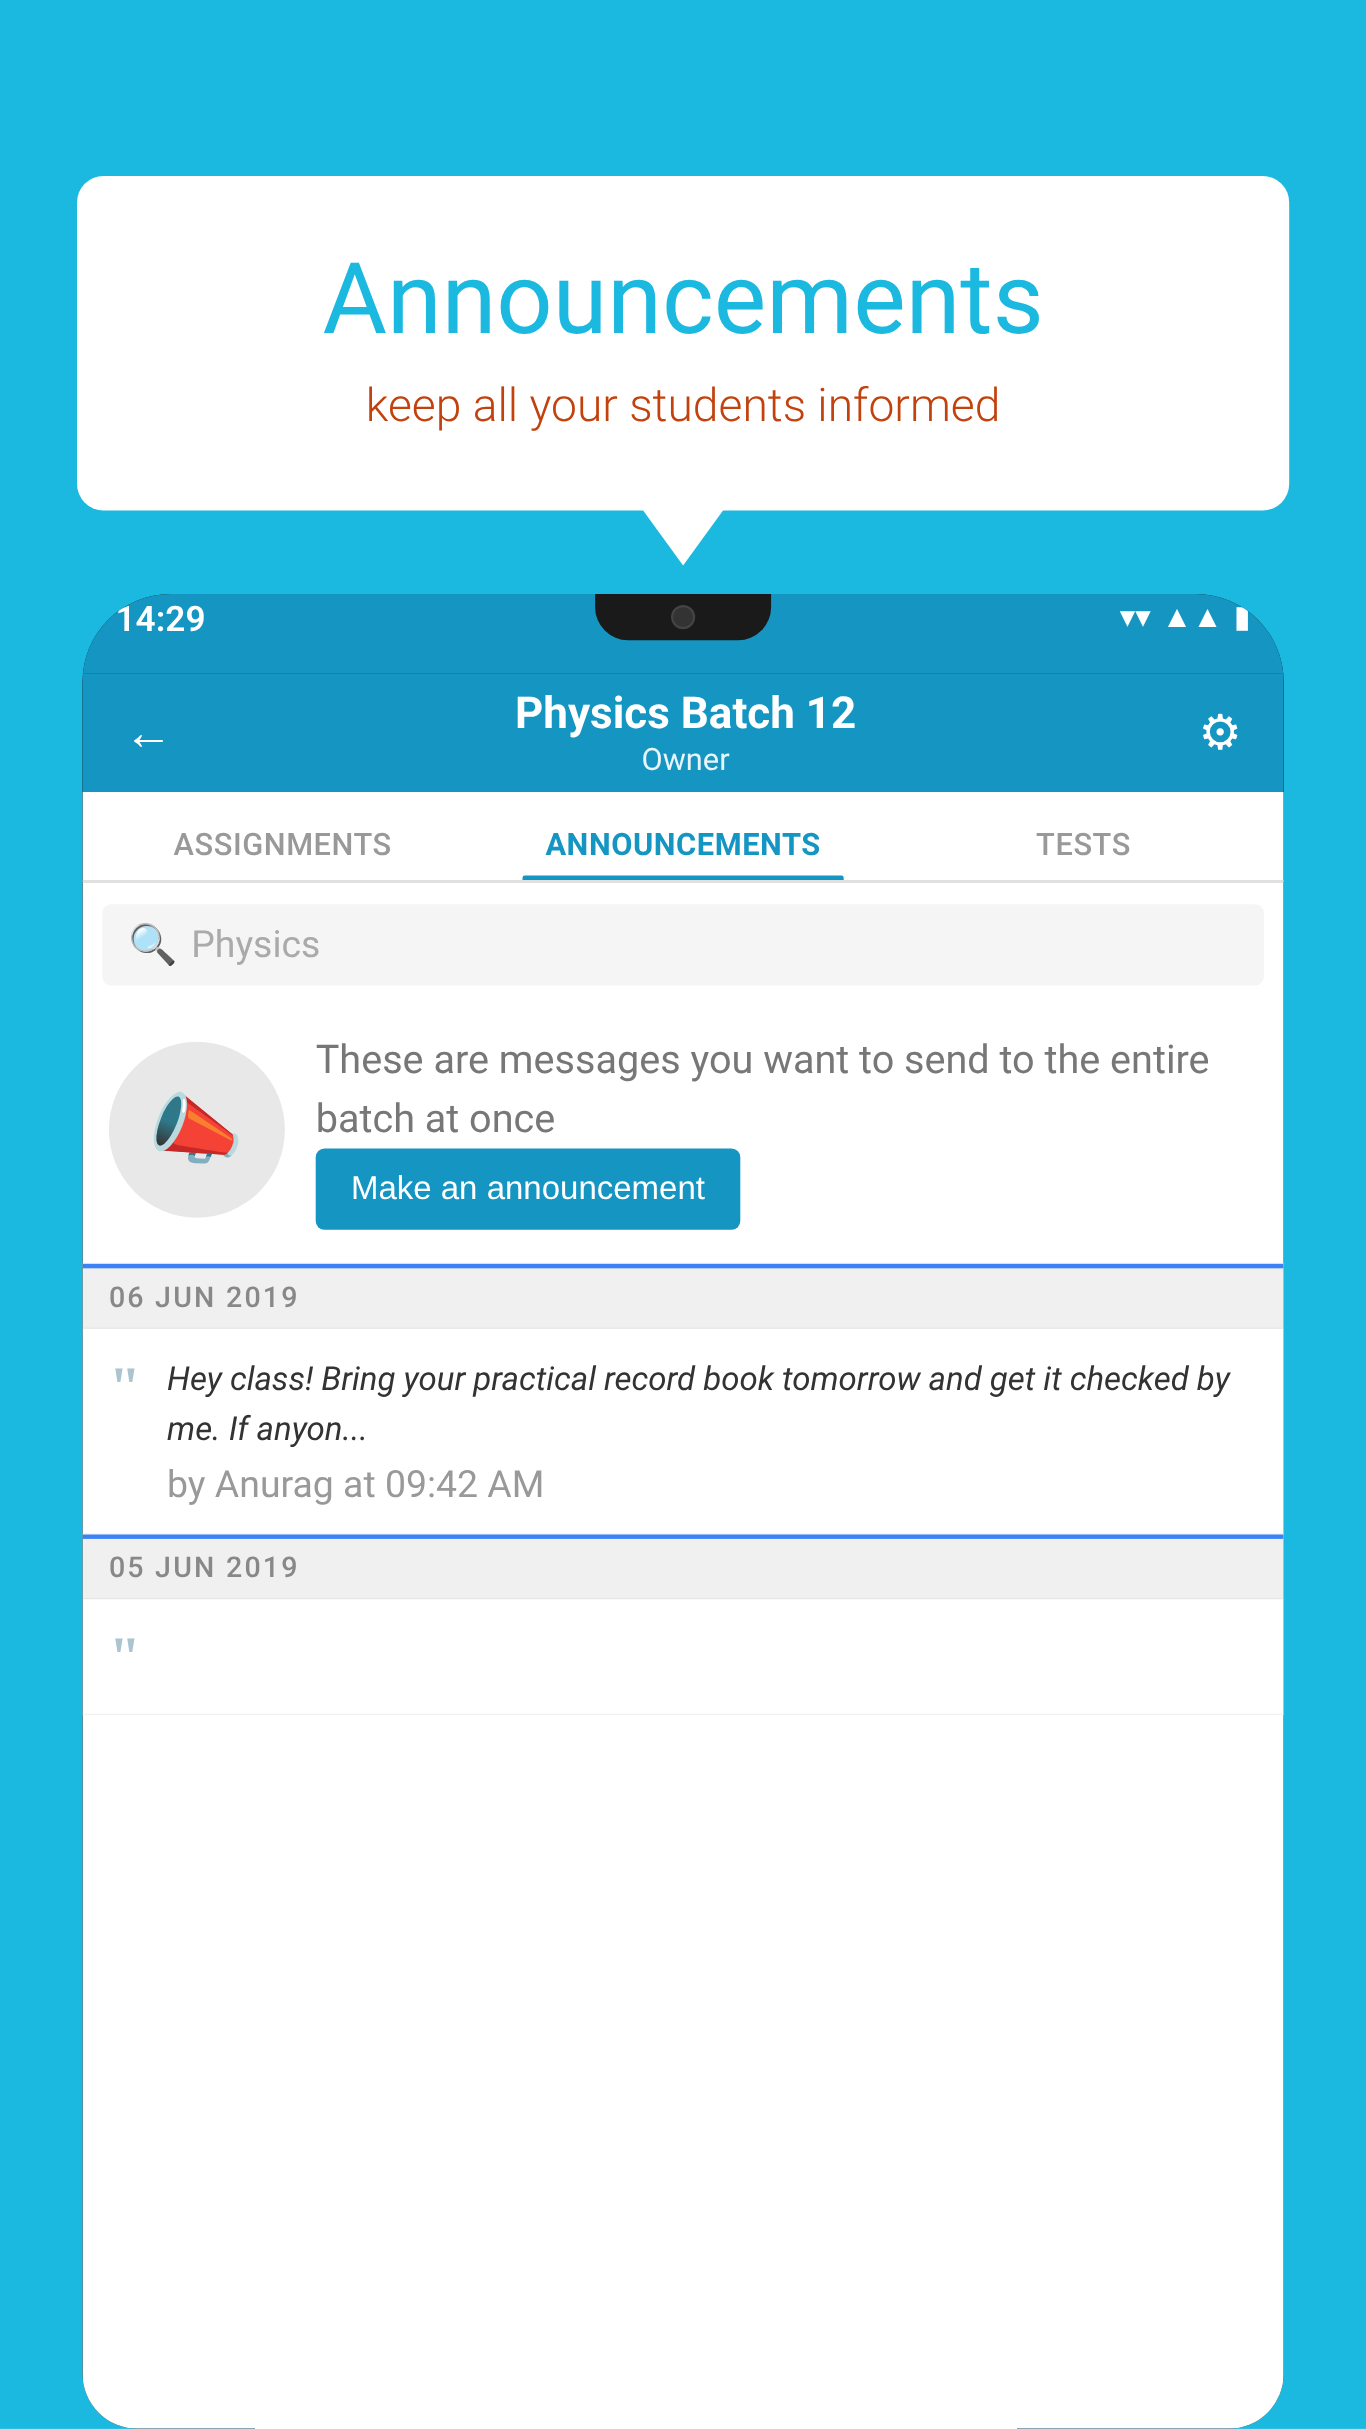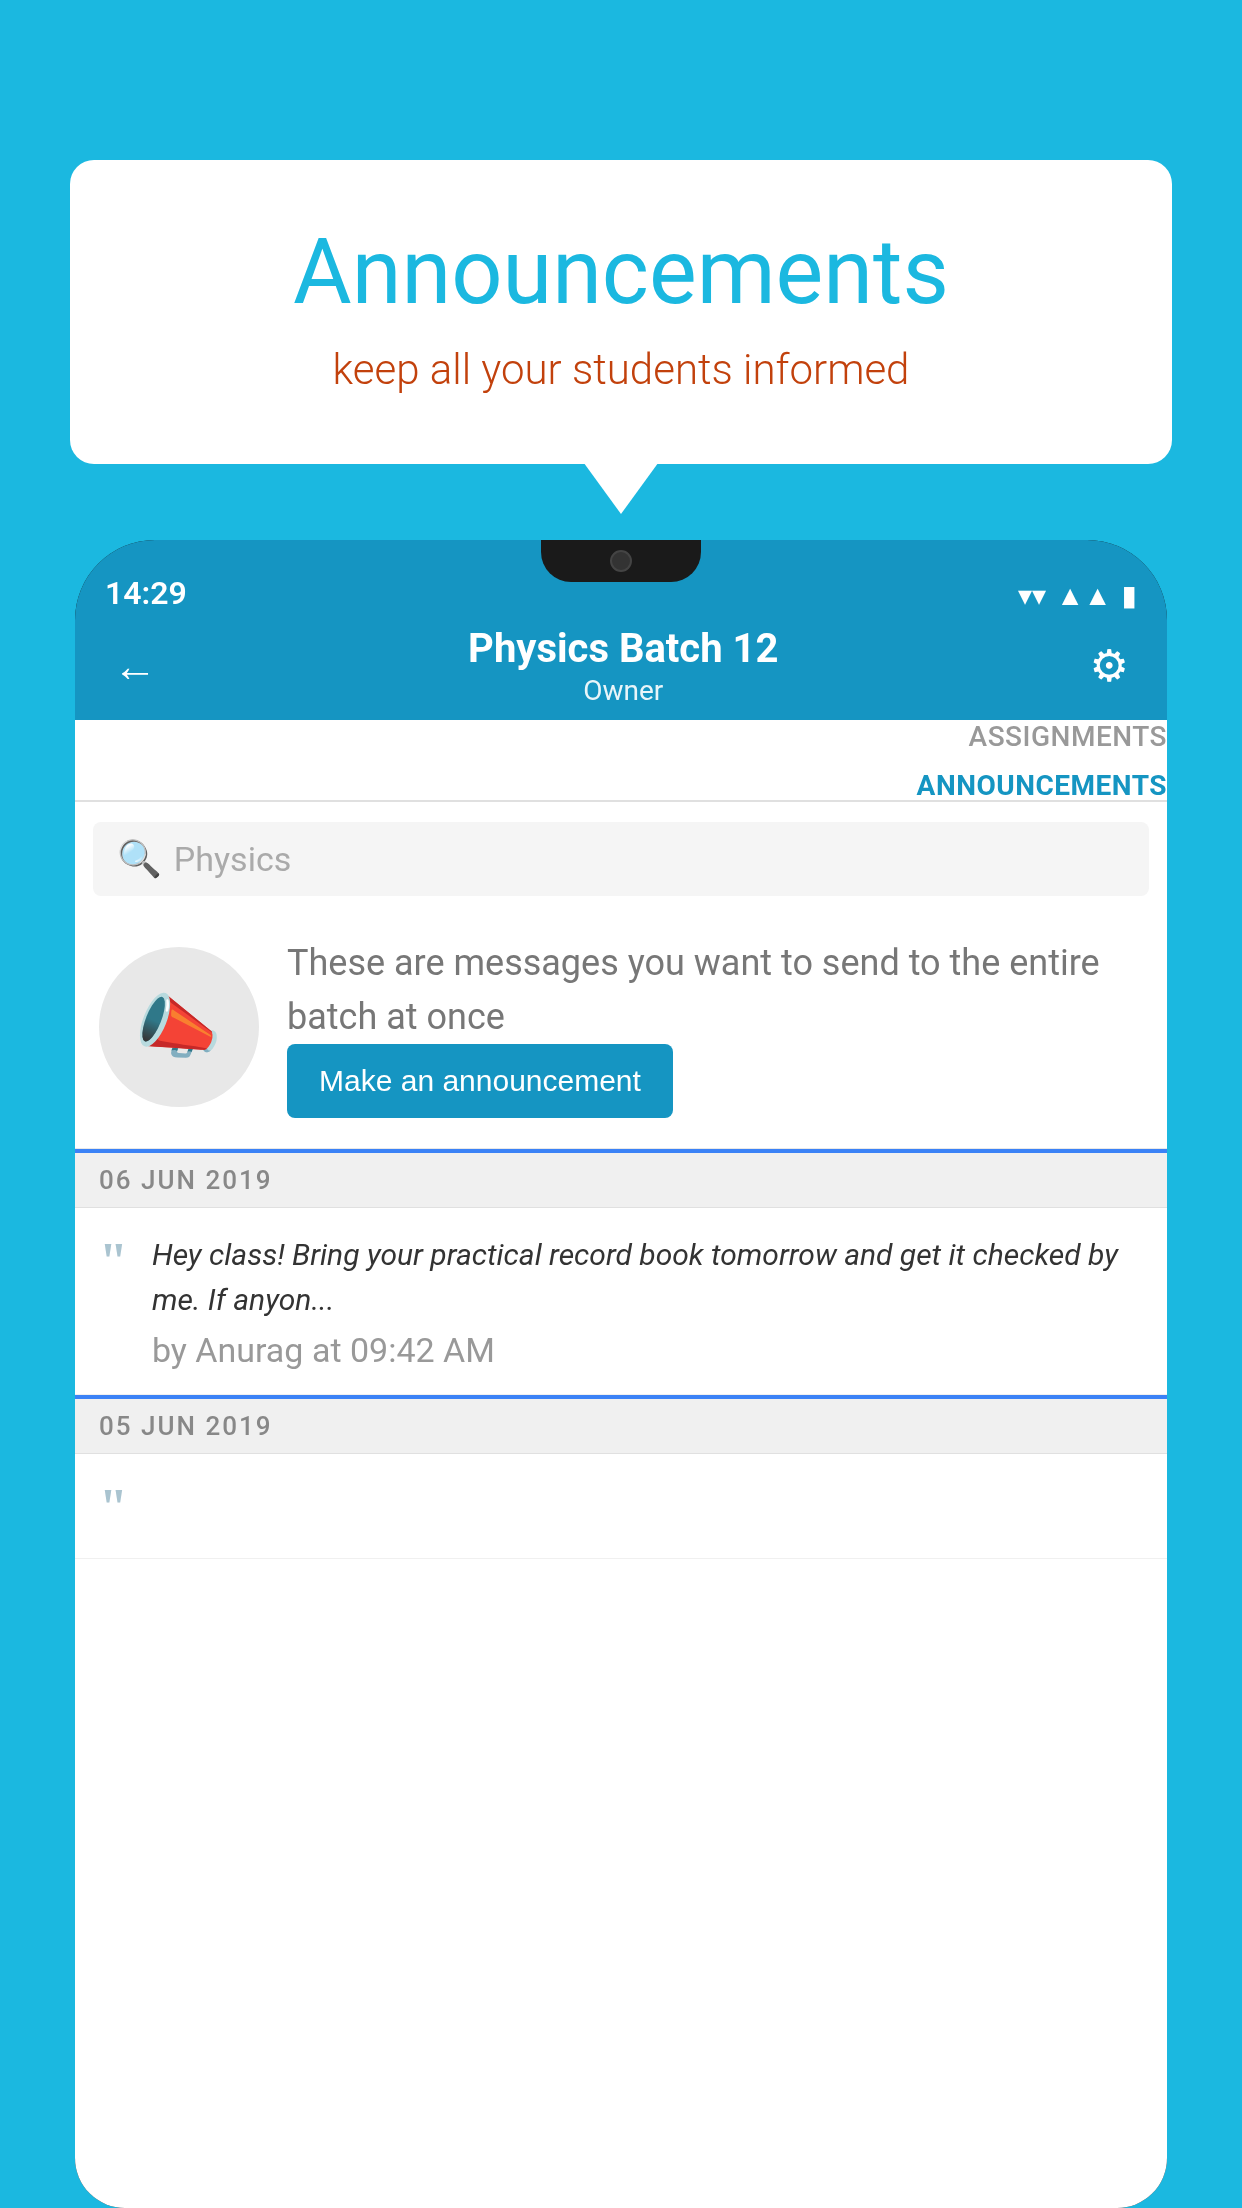--- a/index.html
+++ b/index.html
@@ -86,21 +86,21 @@
 
     
     .status-bar {
       position: absolute;
       top: 0;
       left: 0;
       right: 0;
       height: 72px;
       background: #1595c2;
       display: flex;
-      align-items: flex-end;
+      align-items: flex-start;
       justify-content: space-between;
       padding: 0 30px;
       z-index: 10;
     }
     .status-time {
       color: white;
       font-size: 32px;
       font-weight: 600;
       margin-top: 4px;
     }
@@ -158,21 +158,20 @@
     .tabs-bar {
       position: absolute;
       top: 180px;
       left: 0;
       right: 0;
       height: 82px;
       background: white;
       display: flex;
       align-items: flex-end;
       border-bottom: 2px solid #e0e0e0;
-      flex-direction: column;
     }
     .tab-item {
       flex: 1;
       text-align: center;
       padding-bottom: 16px;
       font-size: 28px;
       color: #999;
       font-weight: 500;
       cursor: pointer;
       letter-spacing: 0.5px;

